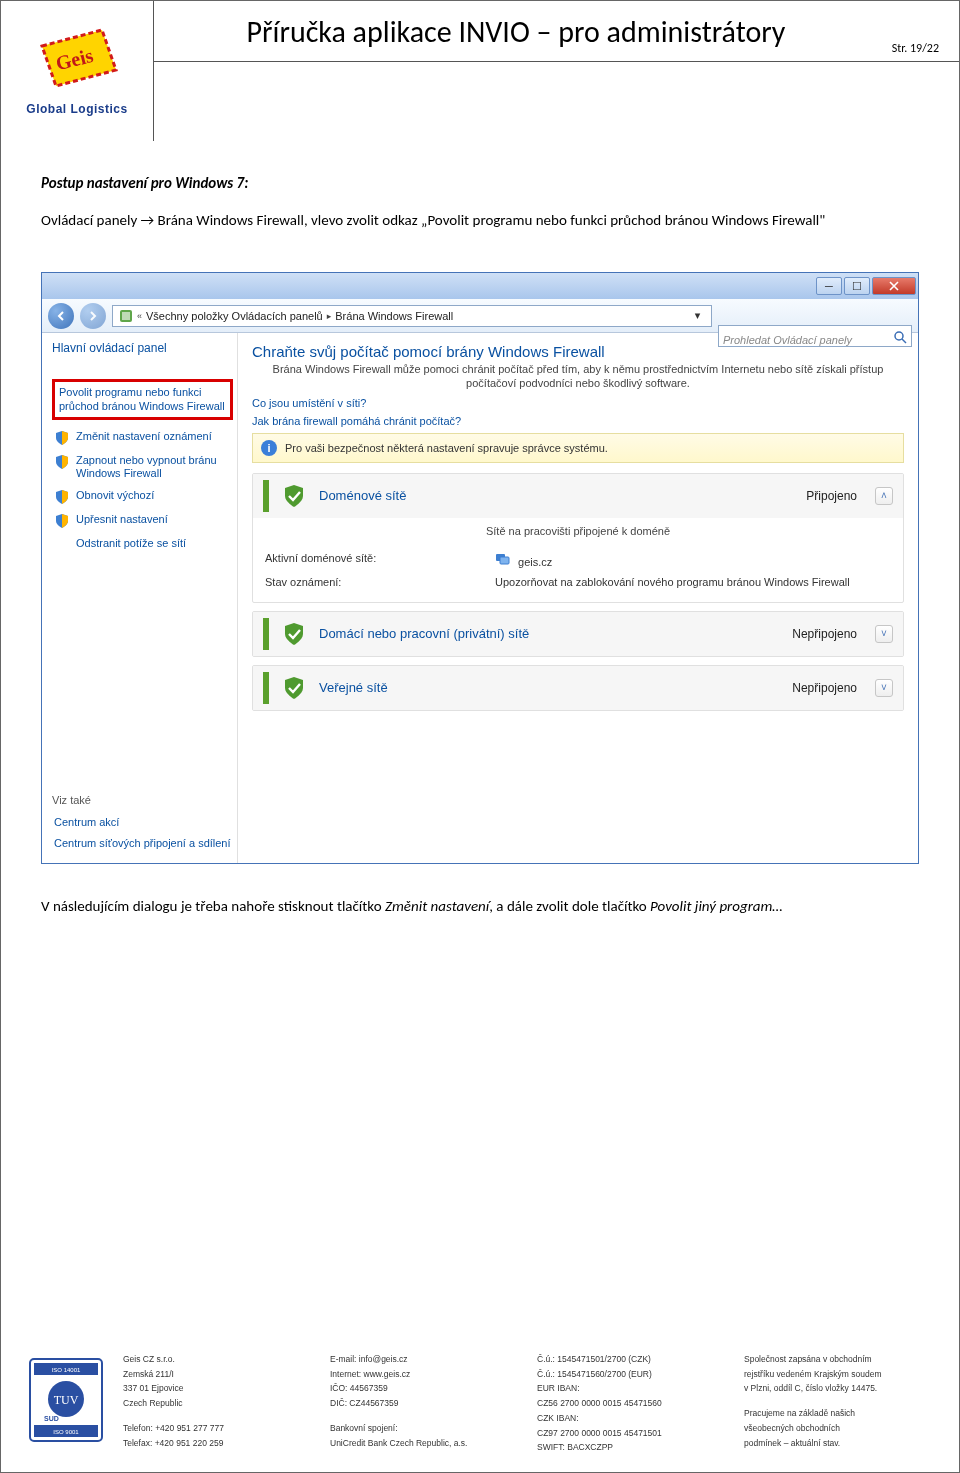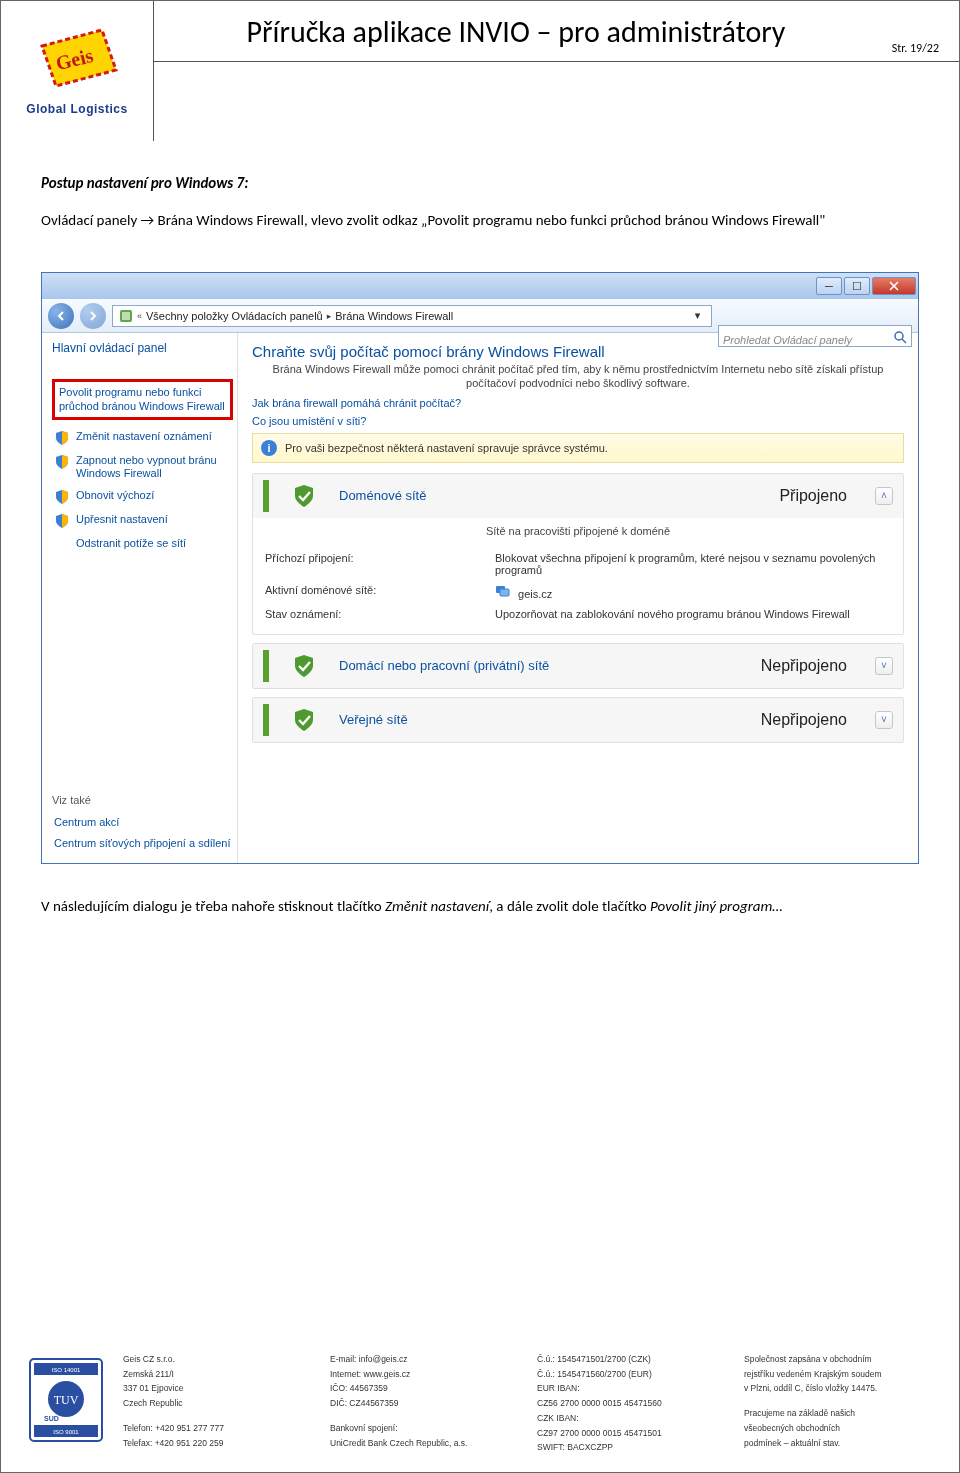--- a/index.html
+++ b/index.html
@@ -271,37 +271,37 @@
     border: 1px solid #e0e0e0;
     border-radius: 2px;
     margin-bottom: 8px;
     overflow: hidden;
   }
   .net-head {
     background: #f6f6f6;
     display: flex;
     align-items: center;
     padding: 6px 10px;
-    gap: 22px;
+    gap: 12px;
   }
   .net-head .stripe {
     width: 6px; height: 32px;
     background: #5aa02c;
   }
   .net-head .shield {
     width: 26px; height: 26px;
     display: inline-flex; align-items: center; justify-content: center;
   }
   .net-name {
     color: #0a51a1;
     font-size: 13px;
     flex: 1;
   }
   .net-status {
-    color: #222; font-size: 16px; margin-right: 6px;
+    color: #222; font-size: 12px; margin-right: 6px;
   }
   .expander {
     width: 18px; height: 18px;
     border: 1px solid #c6c6c6;
     border-radius: 3px;
     background: linear-gradient(#fff,#eee);
     display: inline-flex; align-items: center; justify-content: center;
     color: #4a76b8;
     font-size: 10px;
   }
@@ -470,22 +470,22 @@
             <span>Centrum akcí</span>
           </div>
           <div class="sb-item">
             <span>Centrum síťových připojení a sdílení</span>
           </div>
         </div>
 
         <div class="mainpane">
           <div class="mp-h1">Chraňte svůj počítač pomocí brány Windows Firewall</div>
           <div class="mp-sub">Brána Windows Firewall může pomoci chránit počítač před tím, aby k němu prostřednictvím Internetu nebo sítě získali přístup počítačoví podvodníci nebo škodlivý software.</div>
+          <div class="mp-link">Co jsou umístění v síti?</div>
           <div class="mp-link">Jak brána firewall pomáhá chránit počítač?</div>
-          <div class="mp-link">Co jsou umístění v síti?</div>
 
           <div class="alert-box">
             <span class="info-ico">i</span>
             <span>Pro vaši bezpečnost některá nastavení spravuje správce systému.</span>
           </div>
 
           <div class="net-group">
             <div class="net-head">
               <div class="stripe"></div>
               <span class="shield">
@@ -493,24 +493,20 @@
                     <path d="M13 2 L22 5 V13 C22 19 13 24 13 24 C13 24 4 19 4 13 V5 Z" fill="#4f9a2f"></path>
                     <path d="M8 13 L12 17 L19 9" stroke="#fff" stroke-width="2.4" fill="none"></path>
                   </svg>
               </span>
               <div class="net-name">Doménové sítě</div>
               <div class="net-status">Připojeno</div>
               <div class="expander">˄</div>
             </div>
             <div class="net-body">
               <div class="mp-sub" style="margin-bottom:10px">Sítě na pracovišti připojené k doméně</div>
-              <div class="net-row">
-                <div class="k">Příchozí připojení:</div>
-                <div class="v">Blokovat všechna připojení k programům, které nejsou v seznamu povolených programů</div>
-              </div>
               <div class="net-row">
                 <div class="k">Aktivní doménové sítě:</div>
                 <div class="v">
                   <span class="vic">
                       <svg viewBox="0 0 16 14">
                         <rect x="1" y="2" width="9" height="7" rx="1" fill="#3d7fd1"></rect>
                         <rect x="5" y="5" width="9" height="7" rx="1" fill="#7eb3ee" stroke="#3d7fd1"></rect>
                       </svg>
                     </span>
                   <span>geis.cz</span>

